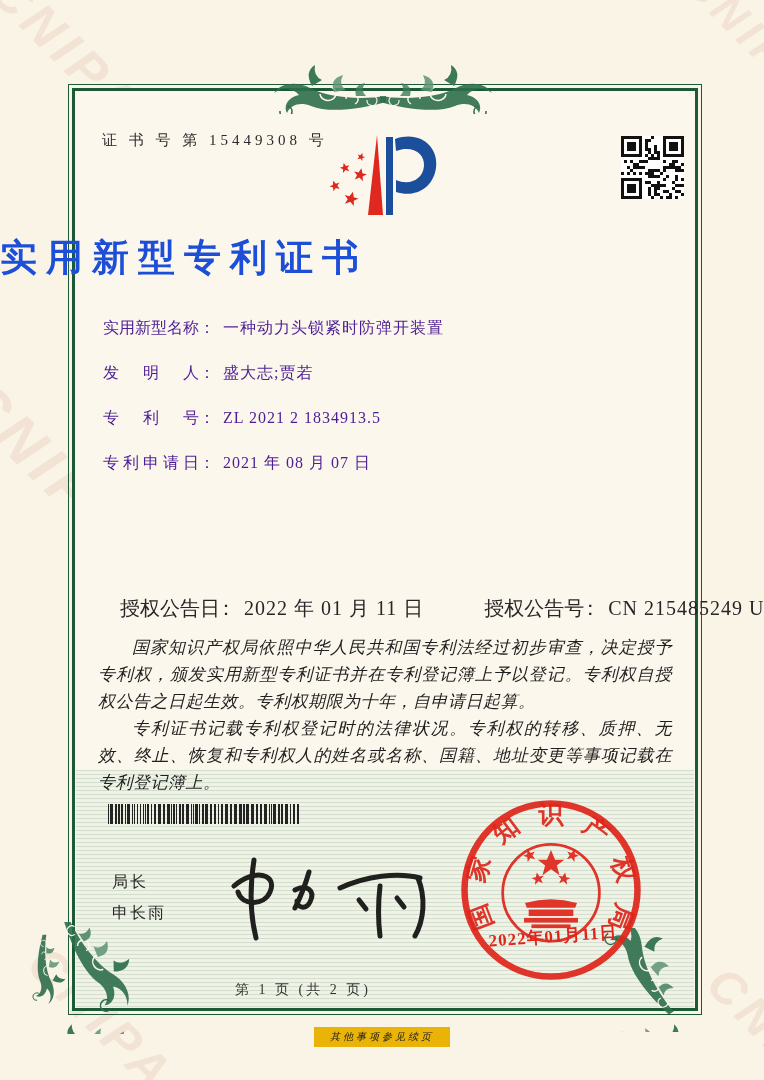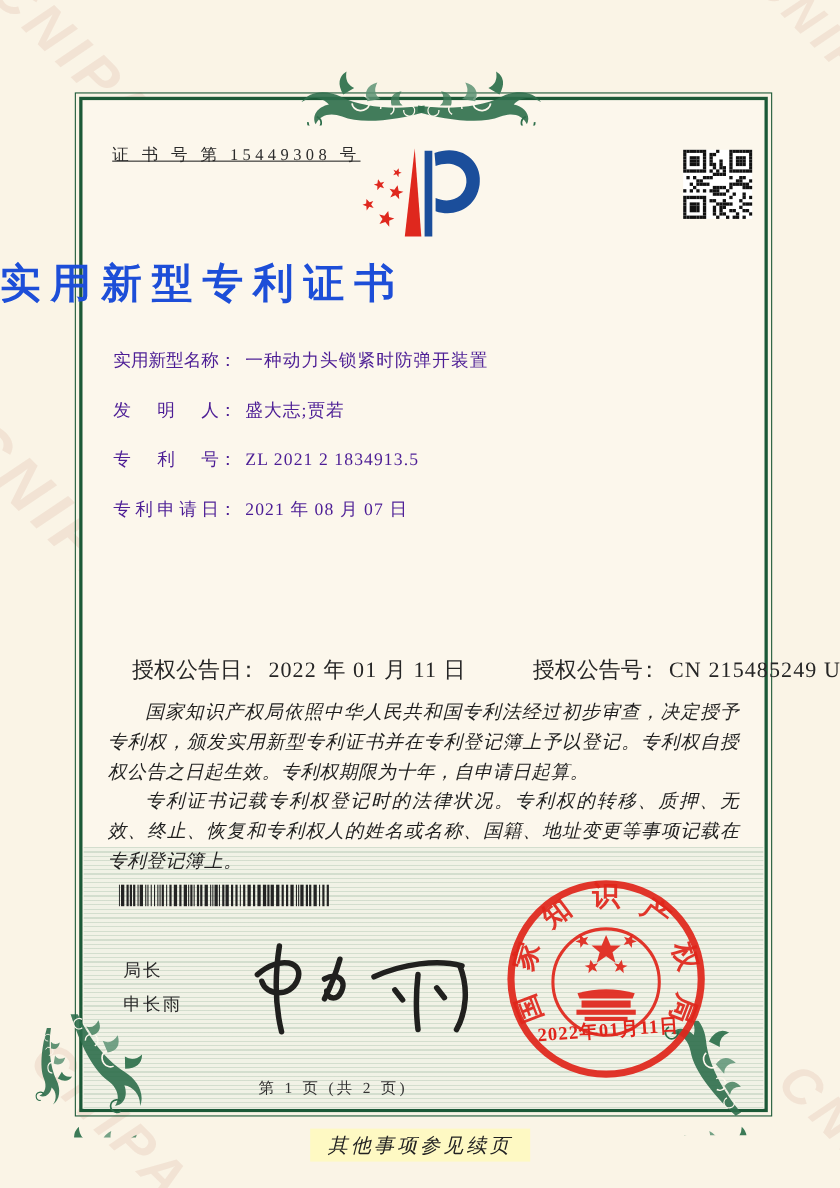--- a/index.html
+++ b/index.html
@@ -51,21 +51,21 @@
   }
 
   
   .orn { z-index:6; pointer-events:none; }
 
   
   .content { z-index:8; }
 
   .cert-no {
     left:102px; top:131px;
-    font-size:15px; letter-spacing:4px; color:#2b2b2b;text-decoration:underline;
+    font-size:15px; letter-spacing:4px; color:#2b2b2b;
   }
   .title {
     left:0; top:233px; width:672px; text-align:left;
     font-size:37px; font-weight:bold; letter-spacing:9px; color:#1d4ed8;
   }
 
   .fields { left:103px; top:318px; width:560px; }
   .field-row { margin-bottom:24px; font-size:16px; color:#4c1d95; white-space:nowrap; }
   .flabel {
     display:inline-block; width:96px;
@@ -96,22 +96,22 @@
     z-index:10;
   }
   .page-info {
     left:0; top:981px; width:606px; text-align:center;
     font-size:14px; letter-spacing:3px; color:#333;
   }
   .cont-note {
     left:0; top:1026px; width:764px; text-align:center; z-index:9;
   }
   .cont-note span {
-    display:inline-block; background:#fef9c3; padding:3px 16px;
-    font-size:18px; font-style:italic; letter-spacing:3px; color:#222;
+    display:inline-block; background:#eab308; padding:3px 16px;
+    font-size:10px; font-style:italic; letter-spacing:3px; color:#222;
   }
 </style>
 </head>
 <body>
 
 <span class="wm pink" style="left:-28px; top:18px; font-size:52px;">CNIPA</span>
 <span class="wm pink" style="left:668px; top:8px; font-size:44px;">CNIPA</span>
 <span class="wm gray" style="left:470px; top:310px; font-size:58px;">CNIPA</span>
 <span class="wm pink" style="left:-60px; top:430px; font-size:60px;">CNIPA</span>
 <span class="wm gray" style="left:280px; top:700px; font-size:46px;">CNIPA</span>

